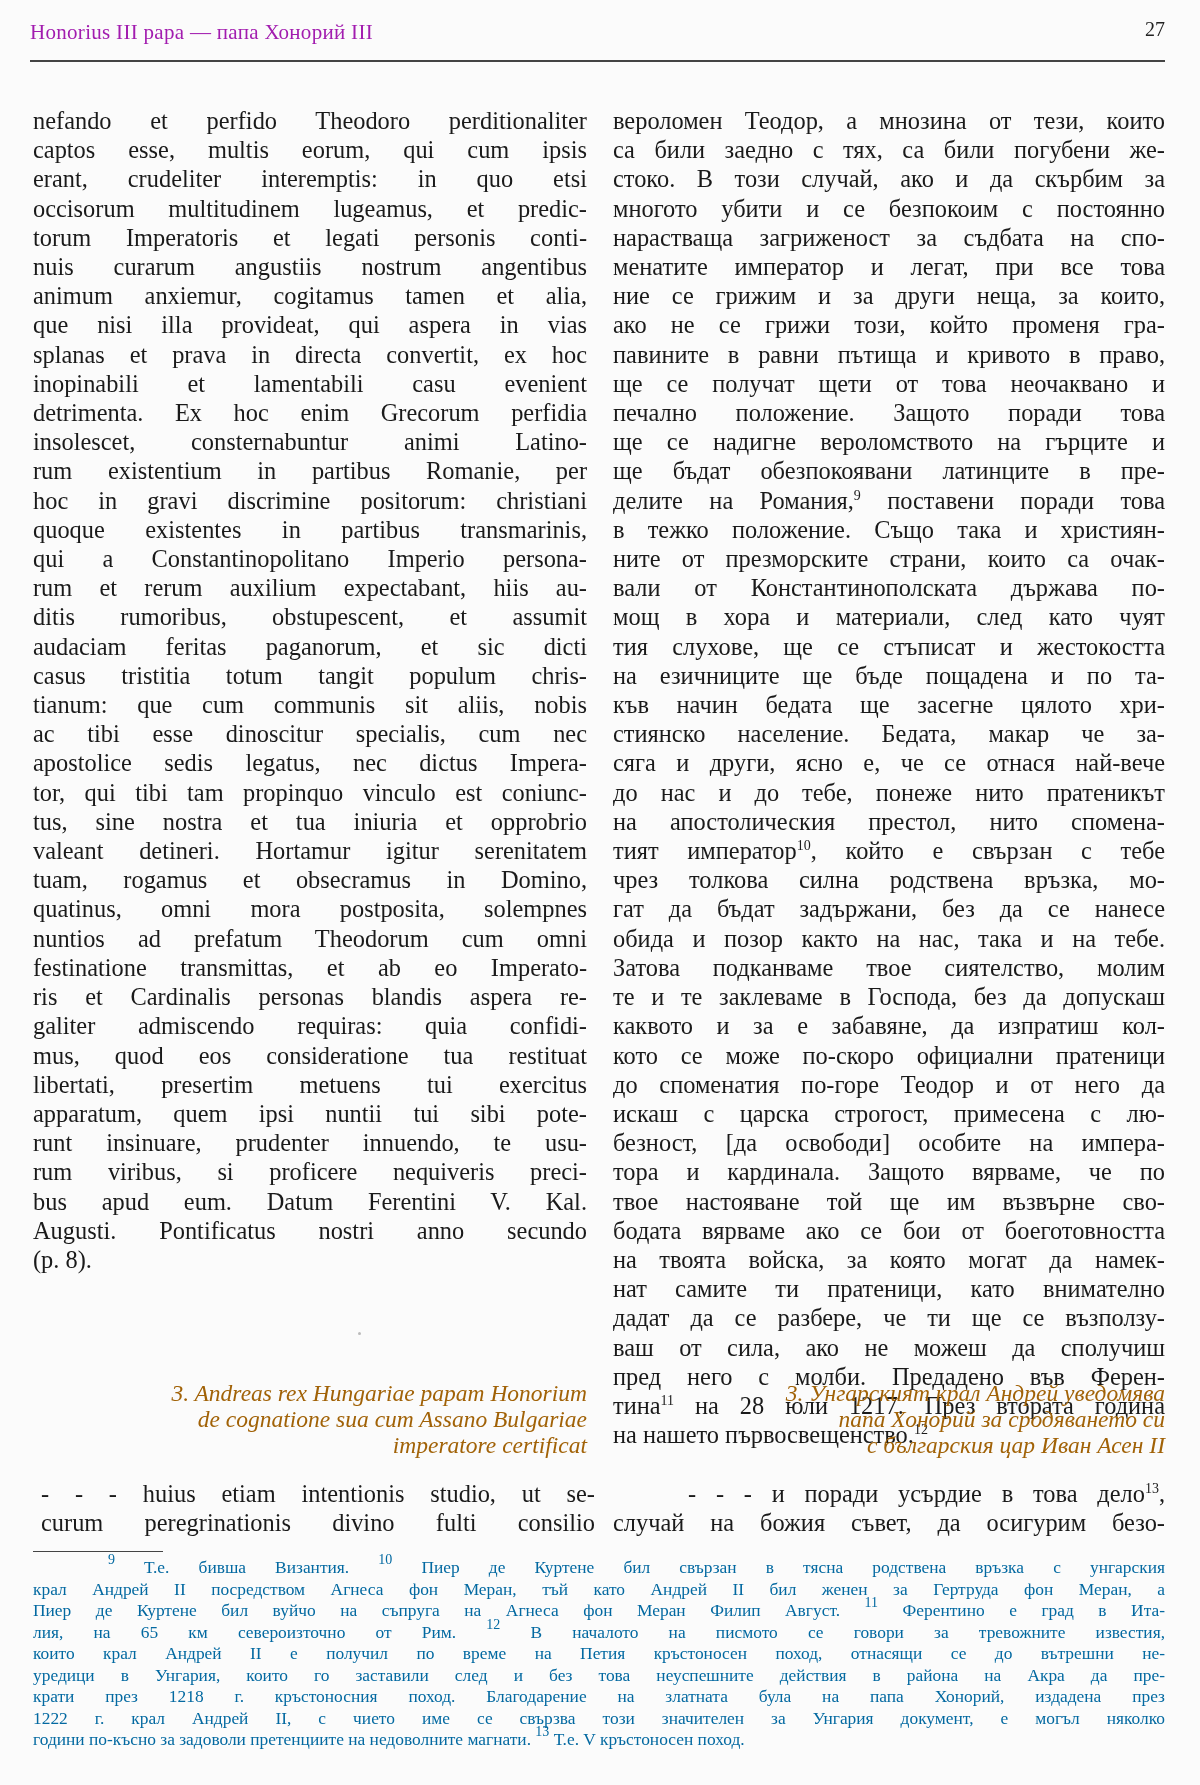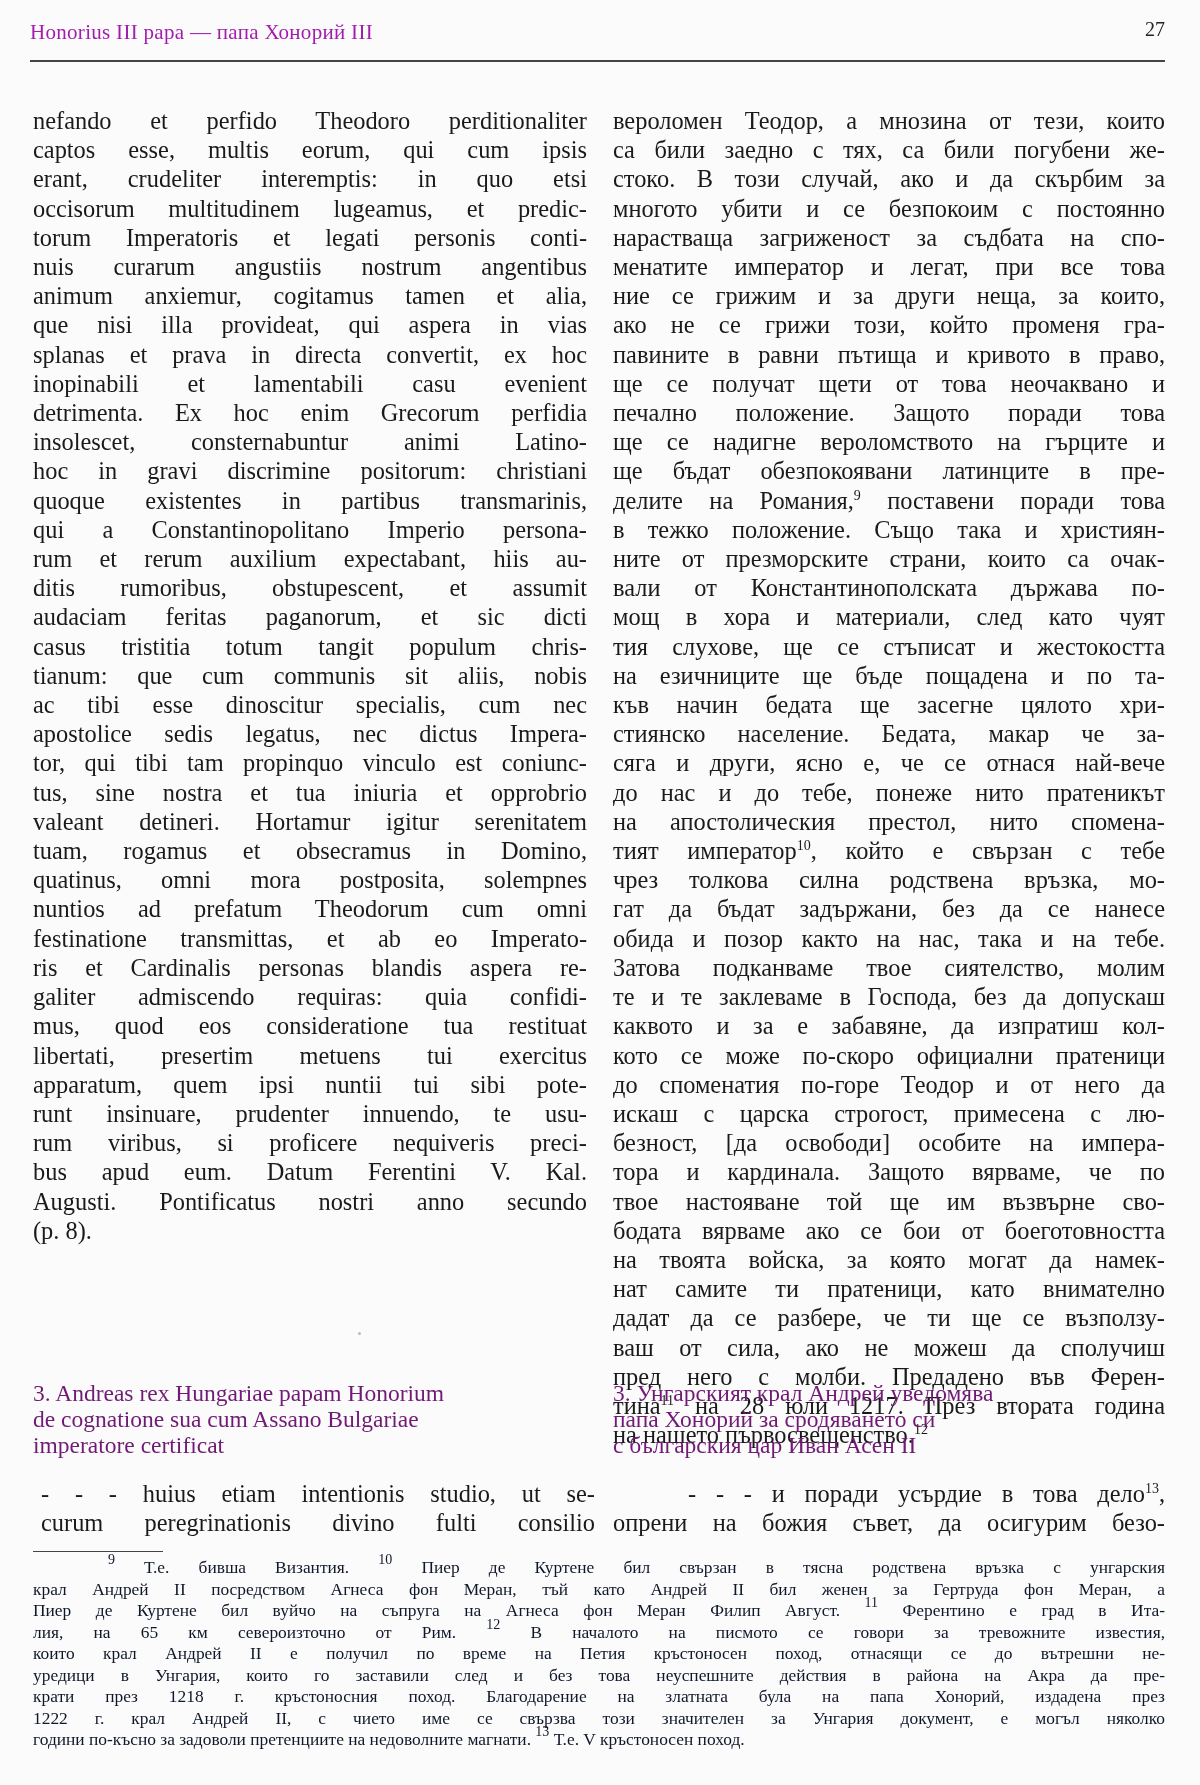--- a/index.html
+++ b/index.html
@@ -11,32 +11,32 @@
   .page-number { position: absolute; right: 0; top: 2px; font-size: 20px; color: #222; }
   .header-rule { position: absolute; left: 30px; top: 60px; width: 1135px; height: 2px; background: #444; }
 
   .col { position: absolute; font-size: 24.4px; line-height: 29.2px; text-align: justify; margin-top: 18px; }
   .col-left { left: 33px; top: 88px; width: 554px; }
   .col-right { left: 613px; top: 88px; width: 552px; }
   .line { display: block; text-align: justify; text-align-last: justify; white-space: nowrap; }
   .line.last { text-align-last: left; }
   sup { font-size: 14px; line-height: 0; vertical-align: 9px; }
 
-  .section-title { position: absolute; text-align: left;
-                   font-size: 23.5px; line-height: 26px; color: #701a75; }
+  .section-title { position: absolute; font-style: italic; text-align: right;
+                   font-size: 23.5px; line-height: 26px; color: #a16207; }
   .st-left { left: 33px; top: 1380px; width: 554px; }
   .st-right { left: 613px; top: 1380px; width: 552px; }
 
   .body2 { position: absolute; font-size: 24.4px; line-height: 29.2px; }
   .b2-left { left: 33px; top: 1479px; width: 554px; margin-left: 8px; }
   .b2-right { left: 613px; top: 1479px; width: 552px; }
 
   .fn-rule { position: absolute; left: 33px; top: 1551px; width: 130px; height: 1px; background: #444; }
   .footnotes { position: absolute; left: 33px; top: 1557px; width: 1132px;
-               font-size: 17.4px; line-height: 21.5px; color: #0f172a; }
+               font-size: 17.4px; line-height: 21.5px; color: #0369a1; }
   .footnotes .line { text-align-last: justify; }
   .footnotes .line.last { text-align-last: left; }
   .indent { padding-left: 75px; }
   .dot { position: absolute; left: 358px; top: 1332px; width: 3px; height: 3px; background: #bbb; border-radius: 50%; }
 </style>
 </head>
 <body>
 
 <div class="header">
   <div class="running-title">Honorius III papa — папа Хонорий III</div>
@@ -50,20 +50,21 @@
     <span class="line">erant, crudeliter interemptis: in quo etsi</span>
     <span class="line">occisorum multitudinem lugeamus, et predic-</span>
     <span class="line">torum Imperatoris et legati personis conti-</span>
     <span class="line">nuis curarum angustiis nostrum angentibus</span>
     <span class="line">animum anxiemur, cogitamus tamen et alia,</span>
     <span class="line">que nisi illa provideat, qui aspera in vias</span>
     <span class="line">splanas et prava in directa convertit, ex hoc</span>
     <span class="line">inopinabili et lamentabili casu evenient</span>
     <span class="line">detrimenta. Ex hoc enim Grecorum perfidia</span>
     <span class="line">insolescet, consternabuntur animi Latino-</span>
+    <span class="line">rum existentium in partibus Romanie, per</span>
     <span class="line">hoc in gravi discrimine positorum: christiani</span>
     <span class="line">quoque existentes in partibus transmarinis,</span>
     <span class="line">qui a Constantinopolitano Imperio persona-</span>
     <span class="line">rum et rerum auxilium expectabant, hiis au-</span>
     <span class="line">ditis rumoribus, obstupescent, et assumit</span>
     <span class="line">audaciam feritas paganorum, et sic dicti</span>
     <span class="line">casus tristitia totum tangit populum chris-</span>
     <span class="line">tianum: que cum communis sit aliis, nobis</span>
     <span class="line">ac tibi esse dinoscitur specialis, cum nec</span>
     <span class="line">apostolice sedis legatus, nec dictus Impera-</span>
@@ -146,21 +147,21 @@
   <div>папа Хонорий за сродяването си</div>
   <div>с българския цар Иван Асен II</div>
 </div>
 
 <div class="body2 b2-left">
   <span class="line">- - - huius etiam intentionis studio, ut se-</span>
   <span class="line">curum peregrinationis divino fulti consilio</span>
 </div>
 <div class="body2 b2-right" id="b2-right">
     <span class="line indent">- - - и поради усърдие в това дело<sup>13</sup>,</span>
-    <span class="line">опрени на божия съвет, да осигурим безо-</span>
+    <span class="line">случай на божия съвет, да осигурим безо-</span>
   </div>
 
 <div class="fn-rule"></div>
 <div class="footnotes" id="footnotes">
     <span class="line indent"><sup>9</sup> Т.е. бивша Византия.  <sup>10</sup> Пиер де Куртене бил свързан в тясна родствена връзка с унгарския</span>
     <span class="line">крал Андрей II посредством Агнеса фон Меран, тъй като Андрей II бил женен за Гертруда фон Меран, а</span>
     <span class="line">Пиер де Куртене бил вуйчо на съпруга на Агнеса фон Меран Филип Август.  <sup>11</sup> Ферентино е град в Ита-</span>
     <span class="line">лия, на 65 км североизточно от Рим.  <sup>12</sup> В началото на писмото се говори за тревожните известия,</span>
     <span class="line">които крал Андрей II е получил по време на Петия кръстоносен поход, отнасящи се до вътрешни не-</span>
     <span class="line">уредици в Унгария, които го заставили след и без това неуспешните действия в района на Акра да пре-</span>

